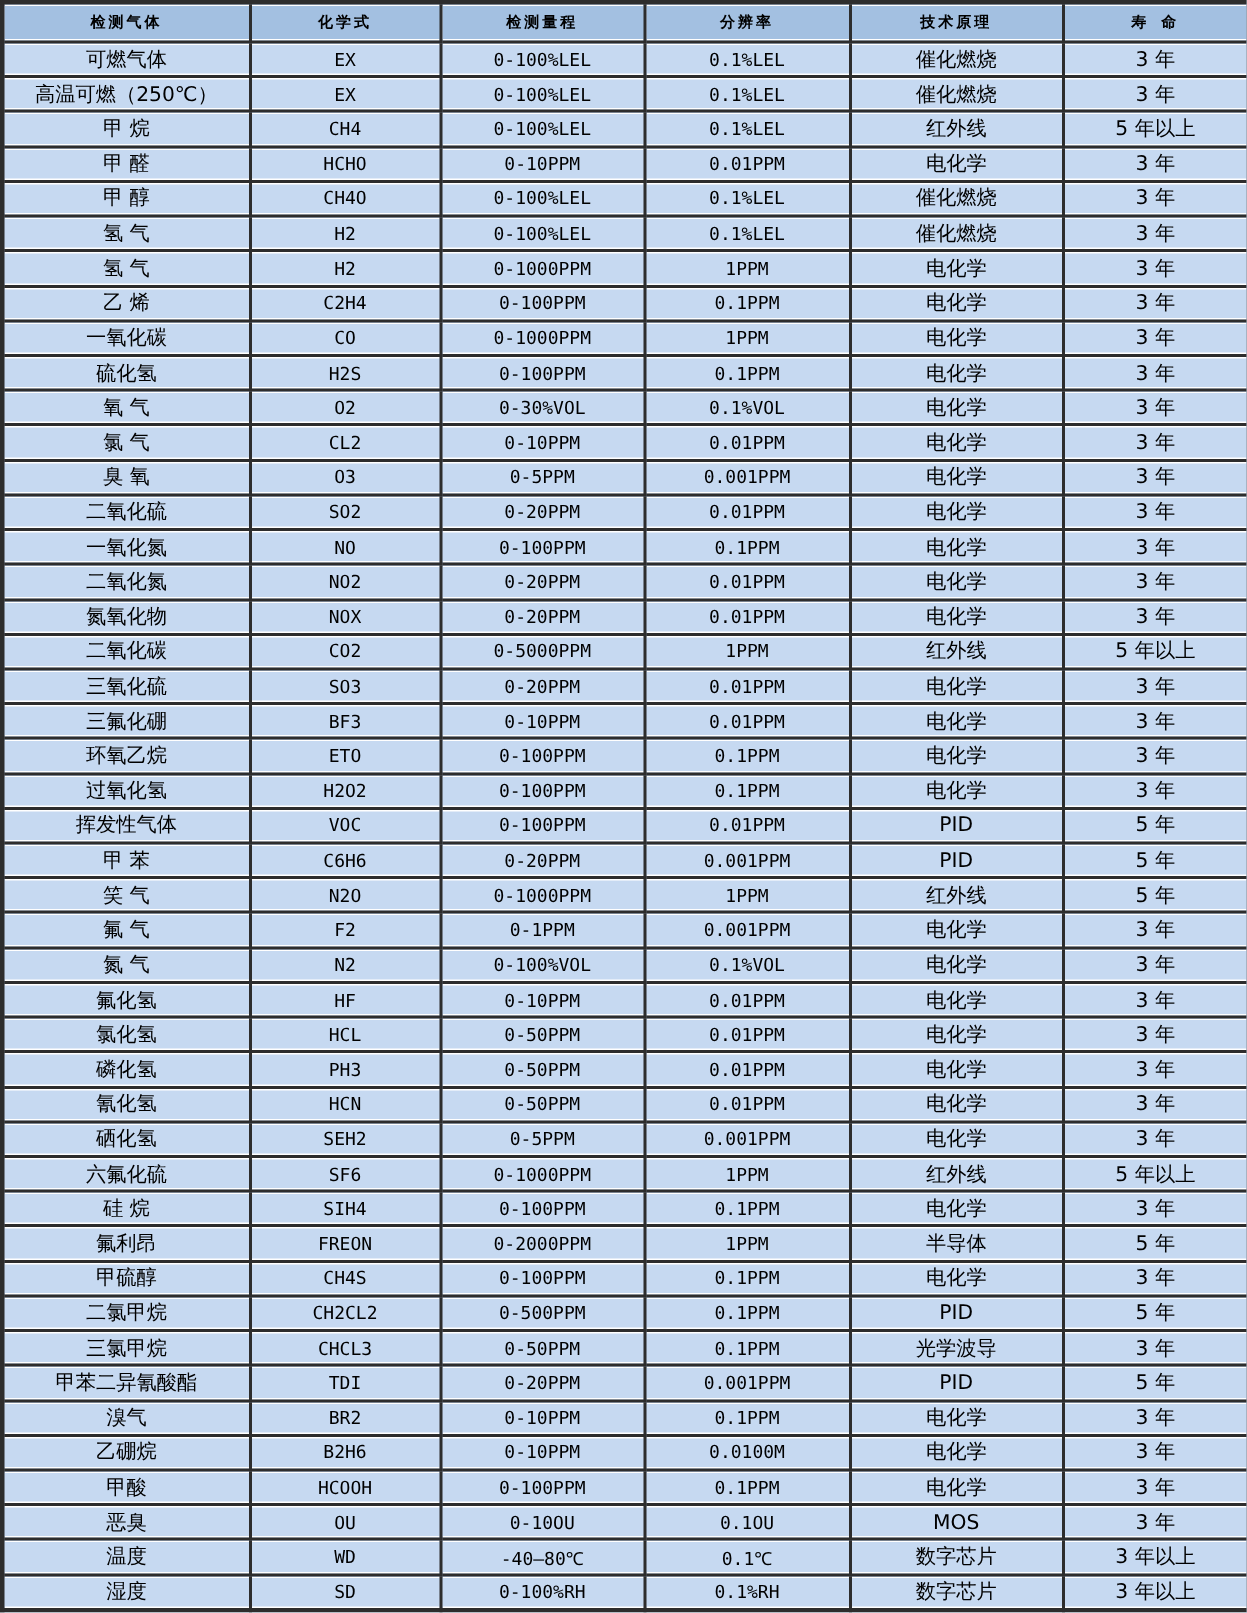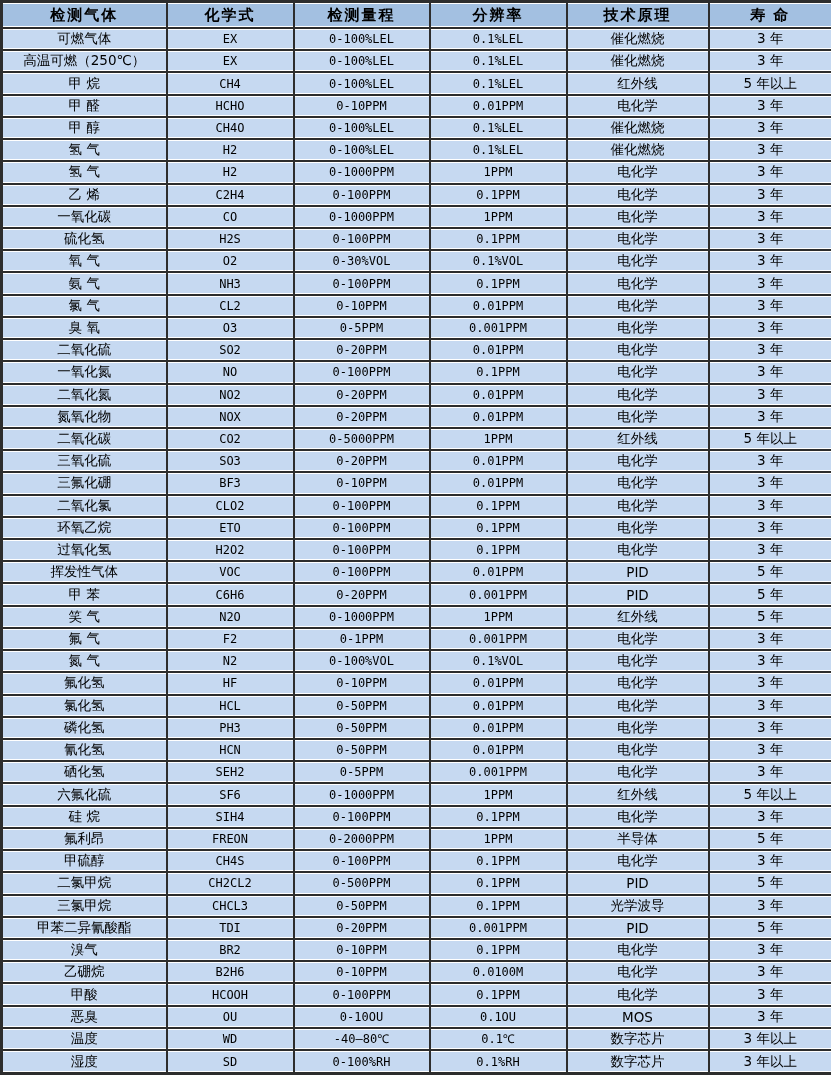--- a/index.html
+++ b/index.html
@@ -20,22 +20,22 @@
   th,td{
     border:2px solid var(--border);
     box-shadow:inset 0 -1px 0 var(--gap), inset 0 1px 0 var(--gap);
     text-align:center;vertical-align:middle;
     padding:0 2px;color:var(--text);
     overflow:hidden;white-space:nowrap;
   }
   th{
     background:var(--header-bg);
     height:24px;
-    font-family:Liberation Sans, sans-serif;
-    font-size:15px;font-weight:bold;letter-spacing:2px;
+    font-family:Liberation Mono, monospace;
+    font-size:10px;font-weight:bold;letter-spacing:2px;
   }
   td{
     background:var(--row-bg);
     font-family:"DejaVu Sans Mono","Liberation Mono",monospace;
     font-size:12px;
   }
   td.cjk{
     font-family:"DejaVu Sans","Liberation Sans",sans-serif;
     font-size:13.5px;
   }
@@ -146,28 +146,20 @@
         </tr>
         <tr>
           <td class="cjk">氧 气</td>
           <td>O2</td>
           <td>0-30%VOL</td>
           <td>0.1%VOL</td>
           <td class="cjk">电化学</td>
           <td class="cjk">3 年</td>
         </tr>
         <tr>
-          <td class="cjk">氨 气</td>
-          <td>NH3</td>
-          <td>0-100PPM</td>
-          <td>0.1PPM</td>
-          <td class="cjk">电化学</td>
-          <td class="cjk">3 年</td>
-        </tr>
-        <tr>
           <td class="cjk">氯 气</td>
           <td>CL2</td>
           <td>0-10PPM</td>
           <td>0.01PPM</td>
           <td class="cjk">电化学</td>
           <td class="cjk">3 年</td>
         </tr>
         <tr>
           <td class="cjk">臭 氧</td>
           <td>O3</td>
@@ -222,28 +214,20 @@
           <td>0-20PPM</td>
           <td>0.01PPM</td>
           <td class="cjk">电化学</td>
           <td class="cjk">3 年</td>
         </tr>
         <tr>
           <td class="cjk">三氟化硼</td>
           <td>BF3</td>
           <td>0-10PPM</td>
           <td>0.01PPM</td>
-          <td class="cjk">电化学</td>
-          <td class="cjk">3 年</td>
-        </tr>
-        <tr>
-          <td class="cjk">二氧化氯</td>
-          <td>CLO2</td>
-          <td>0-100PPM</td>
-          <td>0.1PPM</td>
           <td class="cjk">电化学</td>
           <td class="cjk">3 年</td>
         </tr>
         <tr>
           <td class="cjk">环氧乙烷</td>
           <td>ETO</td>
           <td>0-100PPM</td>
           <td>0.1PPM</td>
           <td class="cjk">电化学</td>
           <td class="cjk">3 年</td>

